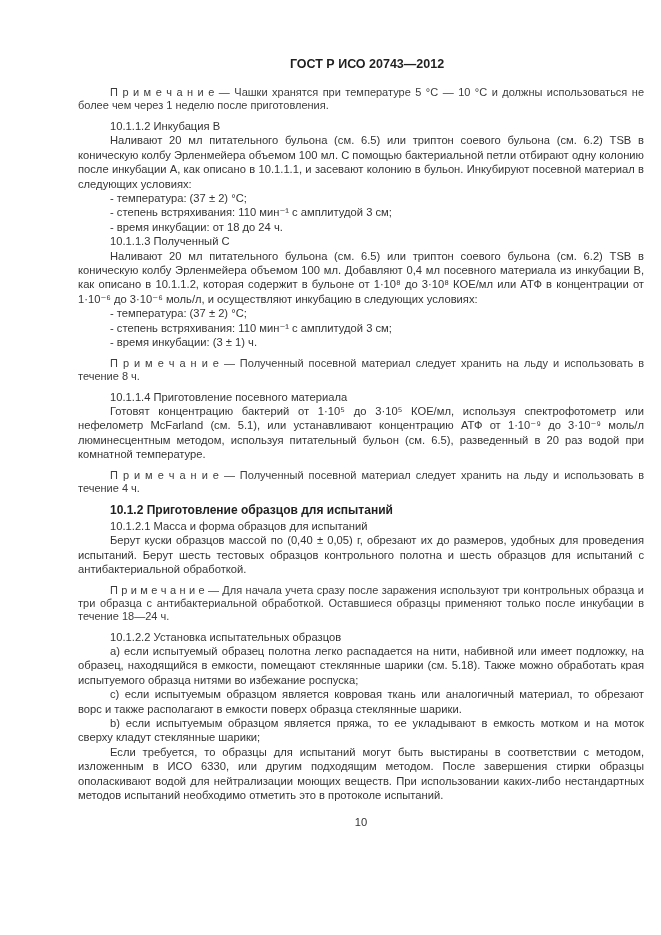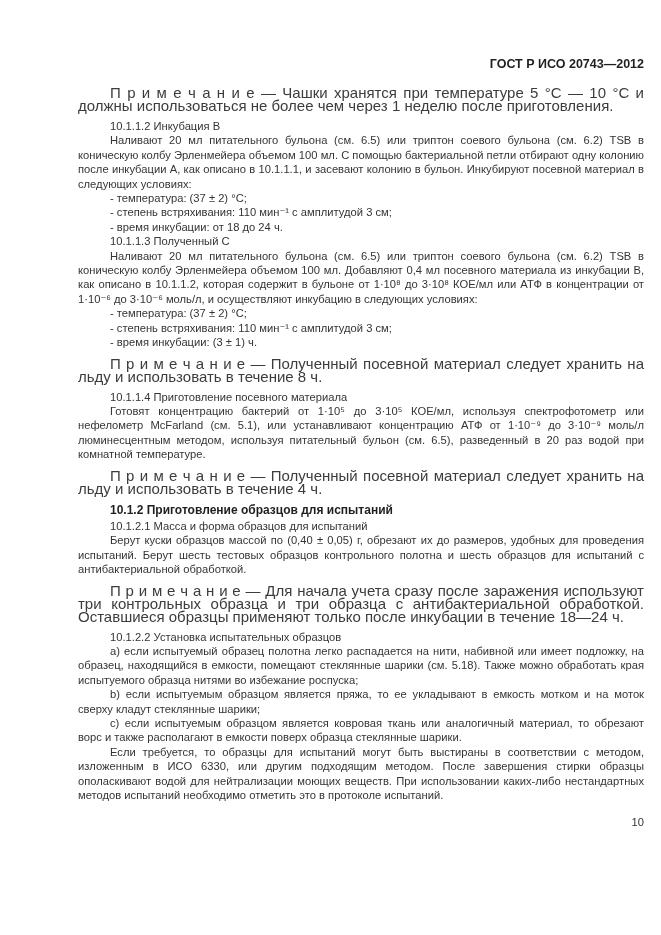--- a/index.html
+++ b/index.html
@@ -16,21 +16,21 @@
     padding: 57px 17px 0 78px;
     font-family: "Liberation Sans", "DejaVu Sans", sans-serif;
     color: #343434;
     overflow: hidden;
   }
   .doc-header {
     font-weight: bold;
     font-size: 12.5px;
     color: #1f1f1f;
     margin: 0 0 15px 0;
-    text-align: right;
+    text-align: center;
     padding-left: 12px;
   }
   .para, .hd, .li {
     margin: 0;
     font-size: 11.2px;
     line-height: 14.4px;
     text-align: justify;
     text-indent: 32px;
   }
   .hd {
@@ -43,30 +43,30 @@
     margin: 8px 0 2px 0;
     font-size: 12px;
     line-height: 14.4px;
     font-weight: bold;
     color: #1f1f1f;
     text-indent: 32px;
     text-align: left;
   }
   .note {
     margin: 7px 0;
-    font-size: 15px;
+    font-size: 11px;
     line-height: 13px;
     color: #3c3c3c;
     text-align: justify;
     text-indent: 32px;
   }
   .page-num {
     margin: 14px 0 0 0;
     font-size: 11.2px;
-    text-align: right;
+    text-align: center;
     text-indent: 0;
   }
 </style>
 </head>
 <body>
 
 <div class="page">
   <div class="doc-header">ГОСТ Р ИСО 20743—2012</div>
 
   <p class="note">П р и м е ч а н и е — Чашки хранятся при температуре 5 °C — 10 °C и должны использоваться не более чем через 1 неделю после приготовления.</p>
@@ -88,18 +88,18 @@
   <p class="para">Готовят концентрацию бактерий от 1·10⁵ до 3·10⁵ КОЕ/мл, используя спектрофотометр или нефелометр McFarland (см. 5.1), или устанавливают концентрацию АТФ от 1·10⁻⁹ до 3·10⁻⁹ моль/л люминесцентным методом, используя питательный бульон (см. 6.5), разведенный в 20 раз водой при комнатной температуре.</p>
   <p class="note">П р и м е ч а н и е — Полученный посевной материал следует хранить на льду и использовать в течение 4 ч.</p>
 
   <p class="hdb">10.1.2 Приготовление образцов для испытаний</p>
   <p class="hd">10.1.2.1 Масса и форма образцов для испытаний</p>
   <p class="para">Берут куски образцов массой по (0,40 ± 0,05) г, обрезают их до размеров, удобных для проведения испытаний. Берут шесть тестовых образцов контрольного полотна и шесть образцов для испытаний с антибактериальной обработкой.</p>
   <p class="note">П р и м е ч а н и е — Для начала учета сразу после заражения используют три контрольных образца и три образца с антибактериальной обработкой. Оставшиеся образцы применяют только после инкубации в течение 18—24 ч.</p>
 
   <p class="hd">10.1.2.2 Установка испытательных образцов</p>
   <p class="para">a) если испытуемый образец полотна легко распадается на нити, набивной или имеет подложку, на образец, находящийся в емкости, помещают стеклянные шарики (см. 5.18). Также можно обработать края испытуемого образца нитями во избежание роспуска;</p>
+  <p class="para">c) если испытуемым образцом является ковровая ткань или аналогичный материал, то обрезают ворс и также располагают в емкости поверх образца стеклянные шарики.</p>
   <p class="para">b) если испытуемым образцом является пряжа, то ее укладывают в емкость мотком и на моток сверху кладут стеклянные шарики;</p>
-  <p class="para">c) если испытуемым образцом является ковровая ткань или аналогичный материал, то обрезают ворс и также располагают в емкости поверх образца стеклянные шарики.</p>
   <p class="para">Если требуется, то образцы для испытаний могут быть выстираны в соответствии с методом, изложенным в ИСО 6330, или другим подходящим методом. После завершения стирки образцы ополаскивают водой для нейтрализации моющих веществ. При использовании каких-либо нестандартных методов испытаний необходимо отметить это в протоколе испытаний.</p>
 
   <p class="page-num">10</p>
 </div>
 
 </body></html>

